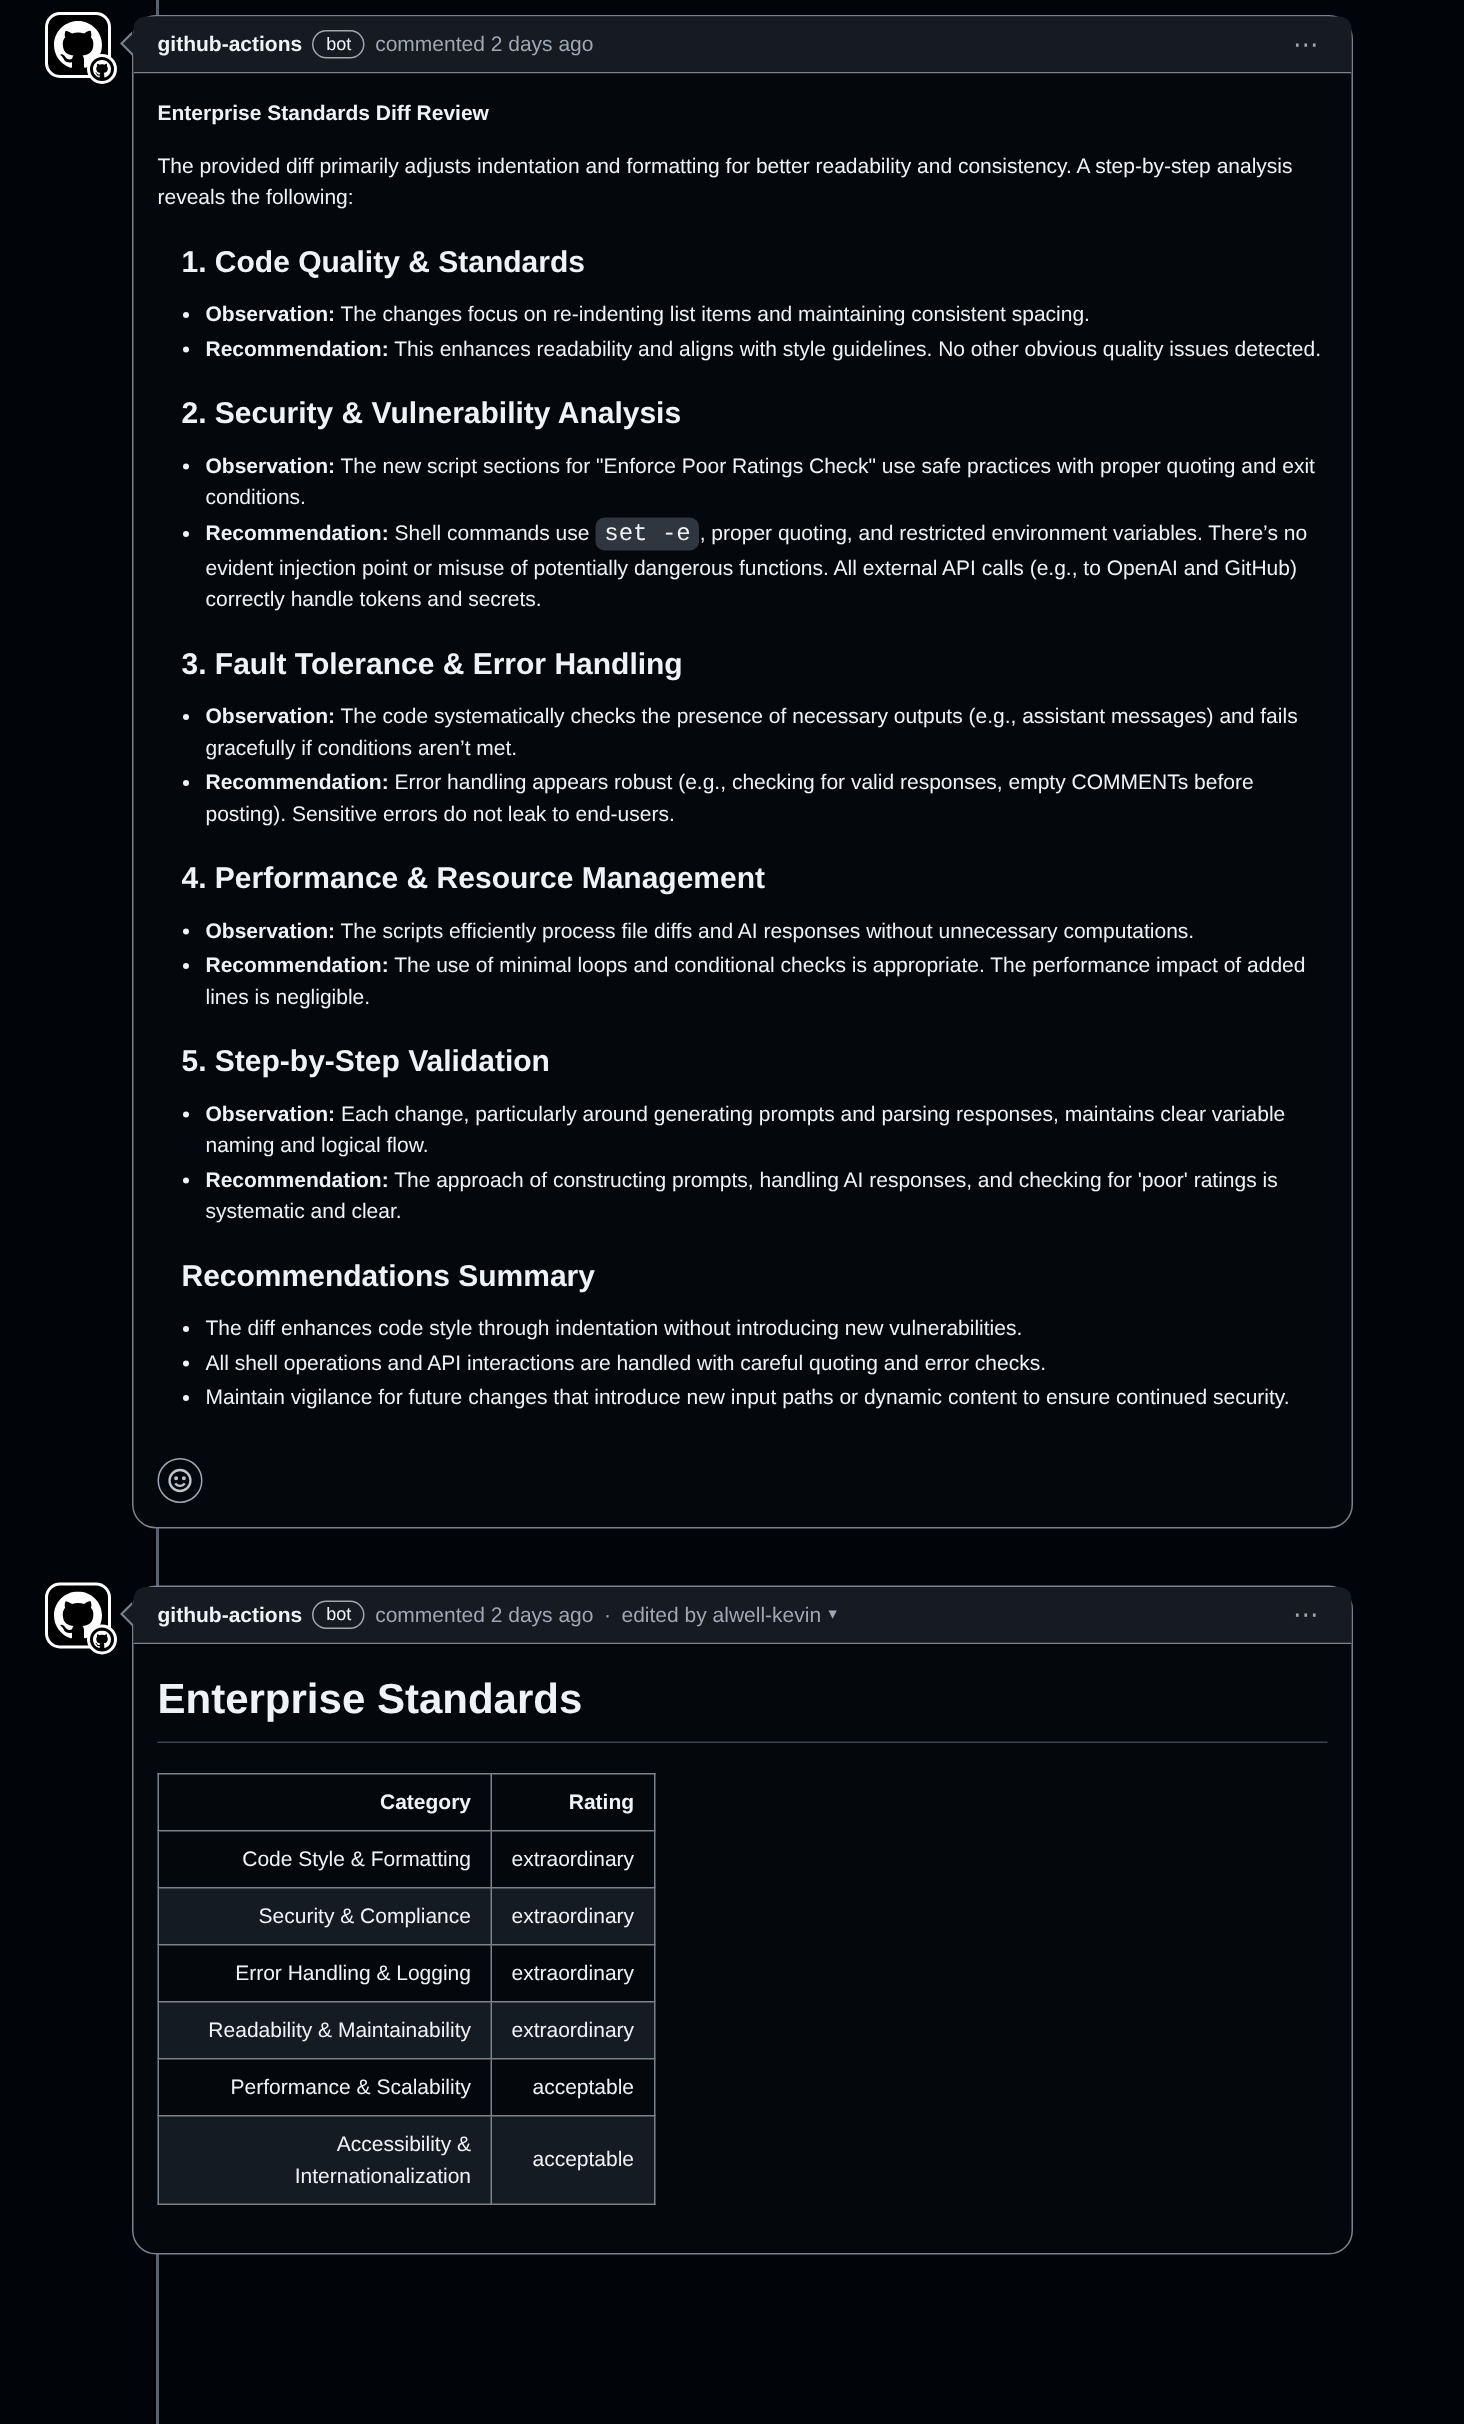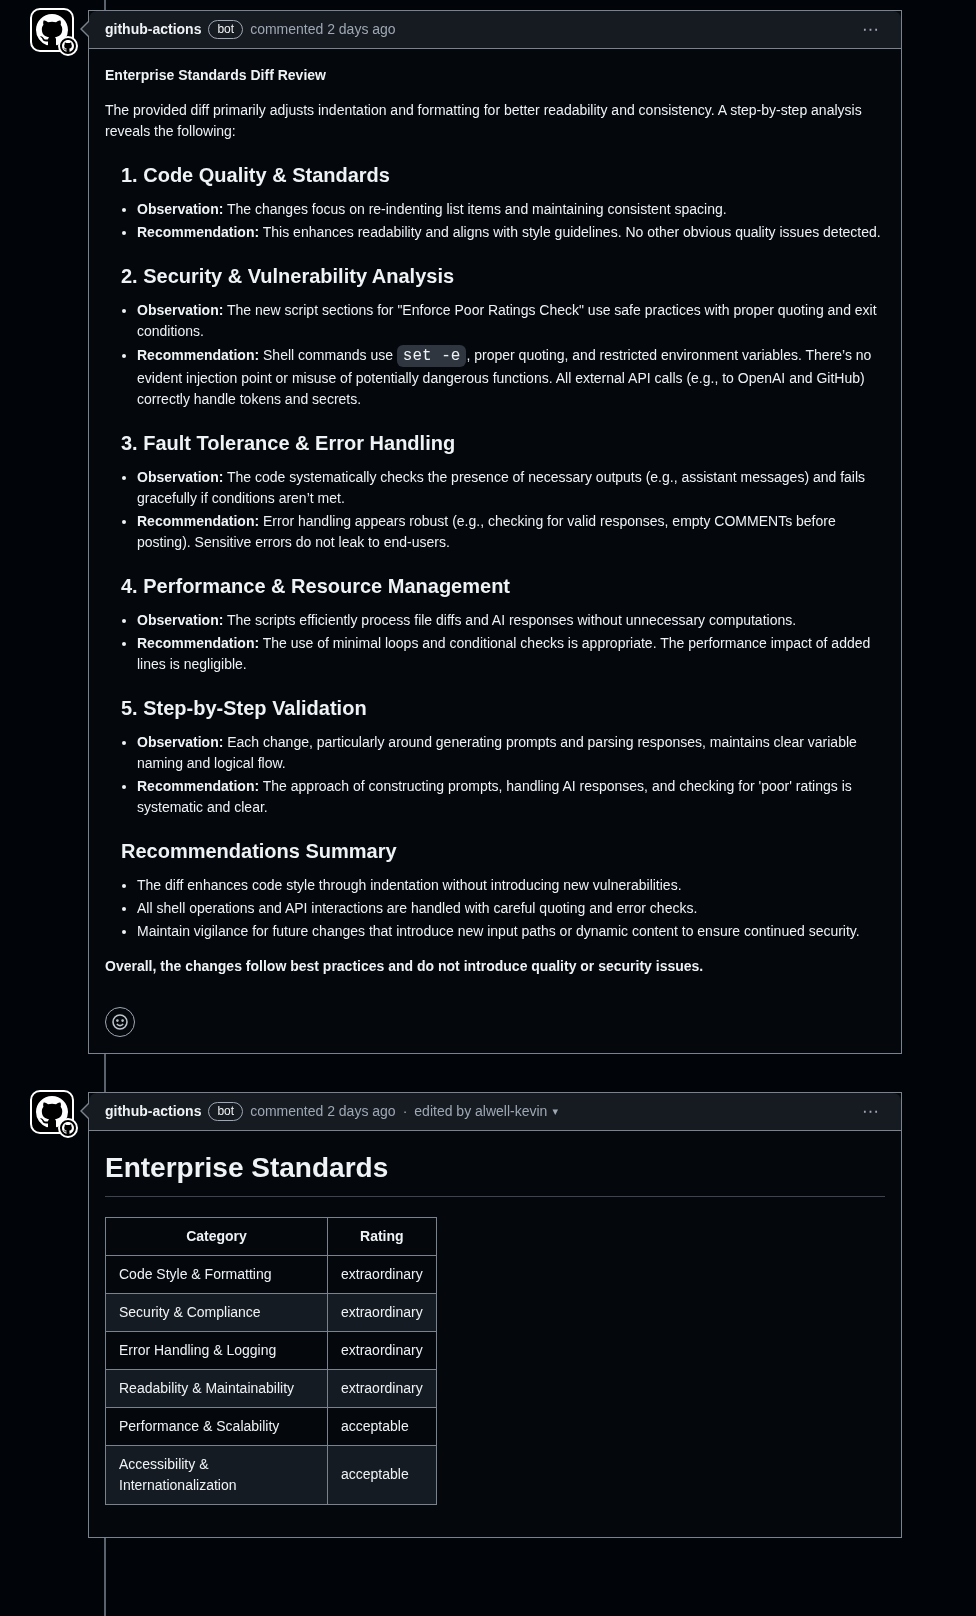--- a/index.html
+++ b/index.html
@@ -19,21 +19,21 @@
   body{background:var(--bg);color:var(--fg);font-family:"Liberation Sans",sans-serif;font-size:14px;line-height:1.5}
   .page{position:relative;width:976px;height:1616px;overflow:hidden;background:var(--bg)}
   .timeline-line{position:absolute;left:104px;top:0;width:2px;height:100%;background:var(--line);z-index:0}
   .thread{position:relative;z-index:1;padding:10px 74px 0 88px}
   .comment-row{position:relative}
   .comment-row + .comment-row{margin-top:38px}
   .avatar{position:absolute;left:-58px;top:-2px;width:44px;height:44px;border-radius:10px;background:#000;border:2px solid #fff;display:flex;align-items:center;justify-content:center}
   .avatar svg{width:32px;height:32px;fill:#fff}
   .avatar-badge{position:absolute;right:-6px;bottom:-6px;width:20px;height:20px;border-radius:50%;background:#000;border:2px solid #fff;display:flex;align-items:center;justify-content:center}
   .avatar-badge svg{width:12px;height:12px;fill:#fff}
-  .comment-box{position:relative;border:1px solid var(--border);border-radius:0;background:var(--box-bg)}
+  .comment-box{position:relative;border:1px solid var(--border);border-radius:16px;background:var(--box-bg)}
   .comment-box::before{content:"";position:absolute;left:-17px;top:10px;border:8px solid transparent;border-right-color:var(--border)}
   .comment-box::after{content:"";position:absolute;left:-15px;top:10px;border:8px solid transparent;border-right-color:var(--header-bg)}
   .c-head{display:flex;align-items:center;gap:7px;padding:8px 16px;background:var(--header-bg);border-bottom:1px solid var(--border);border-radius:8px 8px 0 0;min-height:38px}
   .author{font-weight:700;color:var(--fg);text-decoration:none}
   .badge{border:1px solid var(--fg-muted);border-radius:999px;padding:0 8px;font-size:12px;line-height:17px;color:var(--fg)}
   .meta{color:var(--fg-muted)}
   .dot-sep{color:var(--fg-muted)}
   .edited{color:var(--fg-muted);cursor:pointer}
   .caret{color:var(--fg-muted);font-size:11px;margin-left:-2px}
   .kebab{margin-left:auto;color:var(--fg-muted);background:none;border:none;font-size:17px;letter-spacing:2px;line-height:1;cursor:pointer;padding:2px 4px}
@@ -41,22 +41,22 @@
   .c-body p{margin:0 0 14px}
   .c-body h3{font-size:20px;font-weight:700;margin:22px 16px 12px;line-height:1.15}
   .c-body ul{margin:0 0 14px;padding-left:32px}
   .c-body li{margin-top:2px}
   .c-body li::marker{color:var(--fg)}
   .c-body strong{font-weight:700}
   code{font-family:"Liberation Mono",monospace;font-size:16px;background:var(--code-bg);padding:2px 6px;border-radius:6px;white-space:nowrap}
   .closing{font-weight:700;margin-bottom:16px}
   h1.md-h1{font-size:28px;font-weight:700;margin:4px 0 20px;padding-bottom:11px;border-bottom:1px solid var(--border-muted);line-height:1.2}
   table.md-table{border-collapse:collapse;margin:0 0 16px;font-size:14px}
-  .md-table th,.md-table td{border:1px solid var(--border);padding:8px 13px;text-align:left}
-  .md-table th{font-weight:700;text-align:center}
+  .md-table th,.md-table td{border:1px solid var(--border);padding:8px 13px;text-align:right}
+  .md-table th{font-weight:700;text-align:right}
   .md-table th.col-cat{width:222px}
   .md-table th.col-rat{width:86px}
   .md-table tbody tr:nth-child(even){background:var(--stripe)}
   .react-row{margin-top:30px}
   .react-btn{width:30px;height:30px;border-radius:50%;border:1px solid var(--fg-muted);background:transparent;display:flex;align-items:center;justify-content:center;cursor:pointer;padding:0}
   .react-btn svg{width:18px;height:18px;stroke:#bdc4cc;fill:none;stroke-width:1.4}
 </style>
 </head>
 <body>
 
@@ -116,21 +116,20 @@
             <li><strong>Recommendation:</strong> <span>The approach of constructing prompts, handling AI responses, and checking for 'poor' ratings is systematic and clear.</span></li>
           </ul>
 
           <h3>Recommendations Summary</h3>
           <ul>
             <li>The diff enhances code style through indentation without introducing new vulnerabilities.</li>
             <li>All shell operations and API interactions are handled with careful quoting and error checks.</li>
             <li>Maintain vigilance for future changes that introduce new input paths or dynamic content to ensure continued security.</li>
           </ul>
 
-          <p class="closing">Overall, the changes follow best practices and do not introduce quality or security issues.</p>
 
           <div class="react-row">
             <button class="react-btn">
               <svg viewBox="0 0 16 16">
                   <circle cx="8" cy="8" r="6.2"></circle>
                   <circle cx="5.7" cy="6.7" r="0.5" fill="#bdc4cc"></circle>
                   <circle cx="10.3" cy="6.7" r="0.5" fill="#bdc4cc"></circle>
                   <path d="M5.2 9.7c.7 1 1.7 1.5 2.8 1.5s2.1-.5 2.8-1.5"></path>
                 </svg>
             </button>

